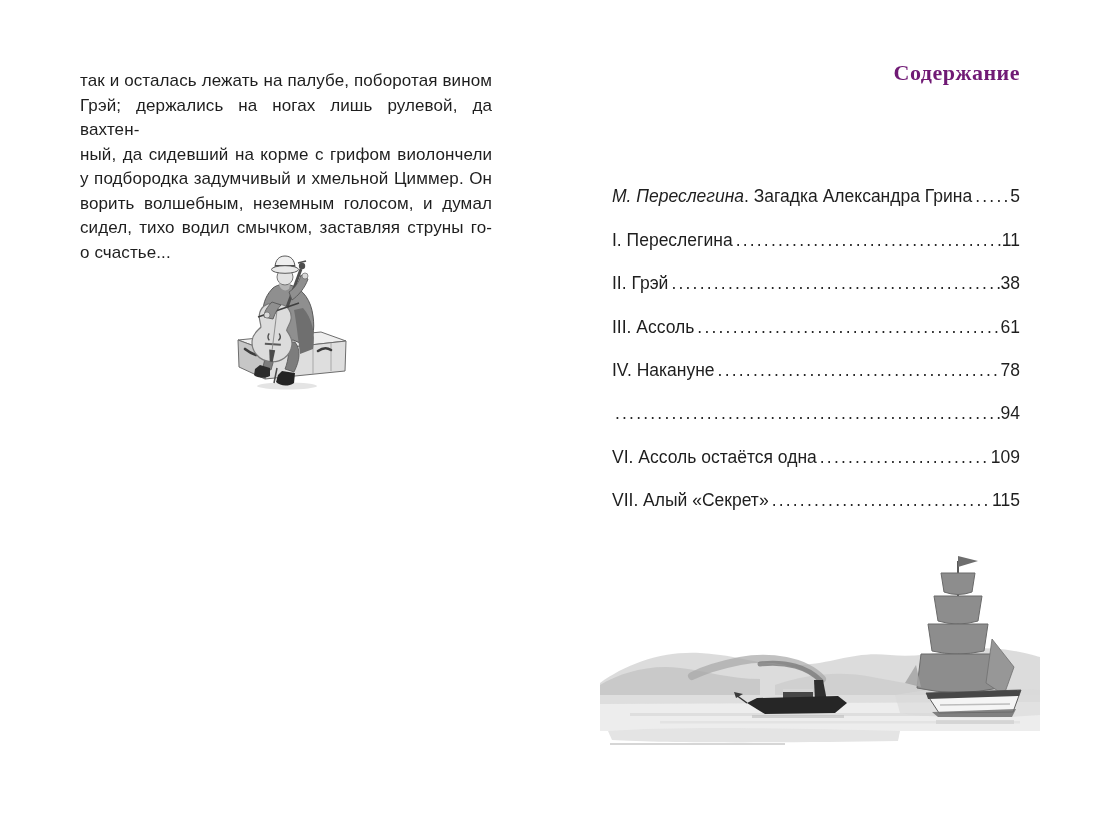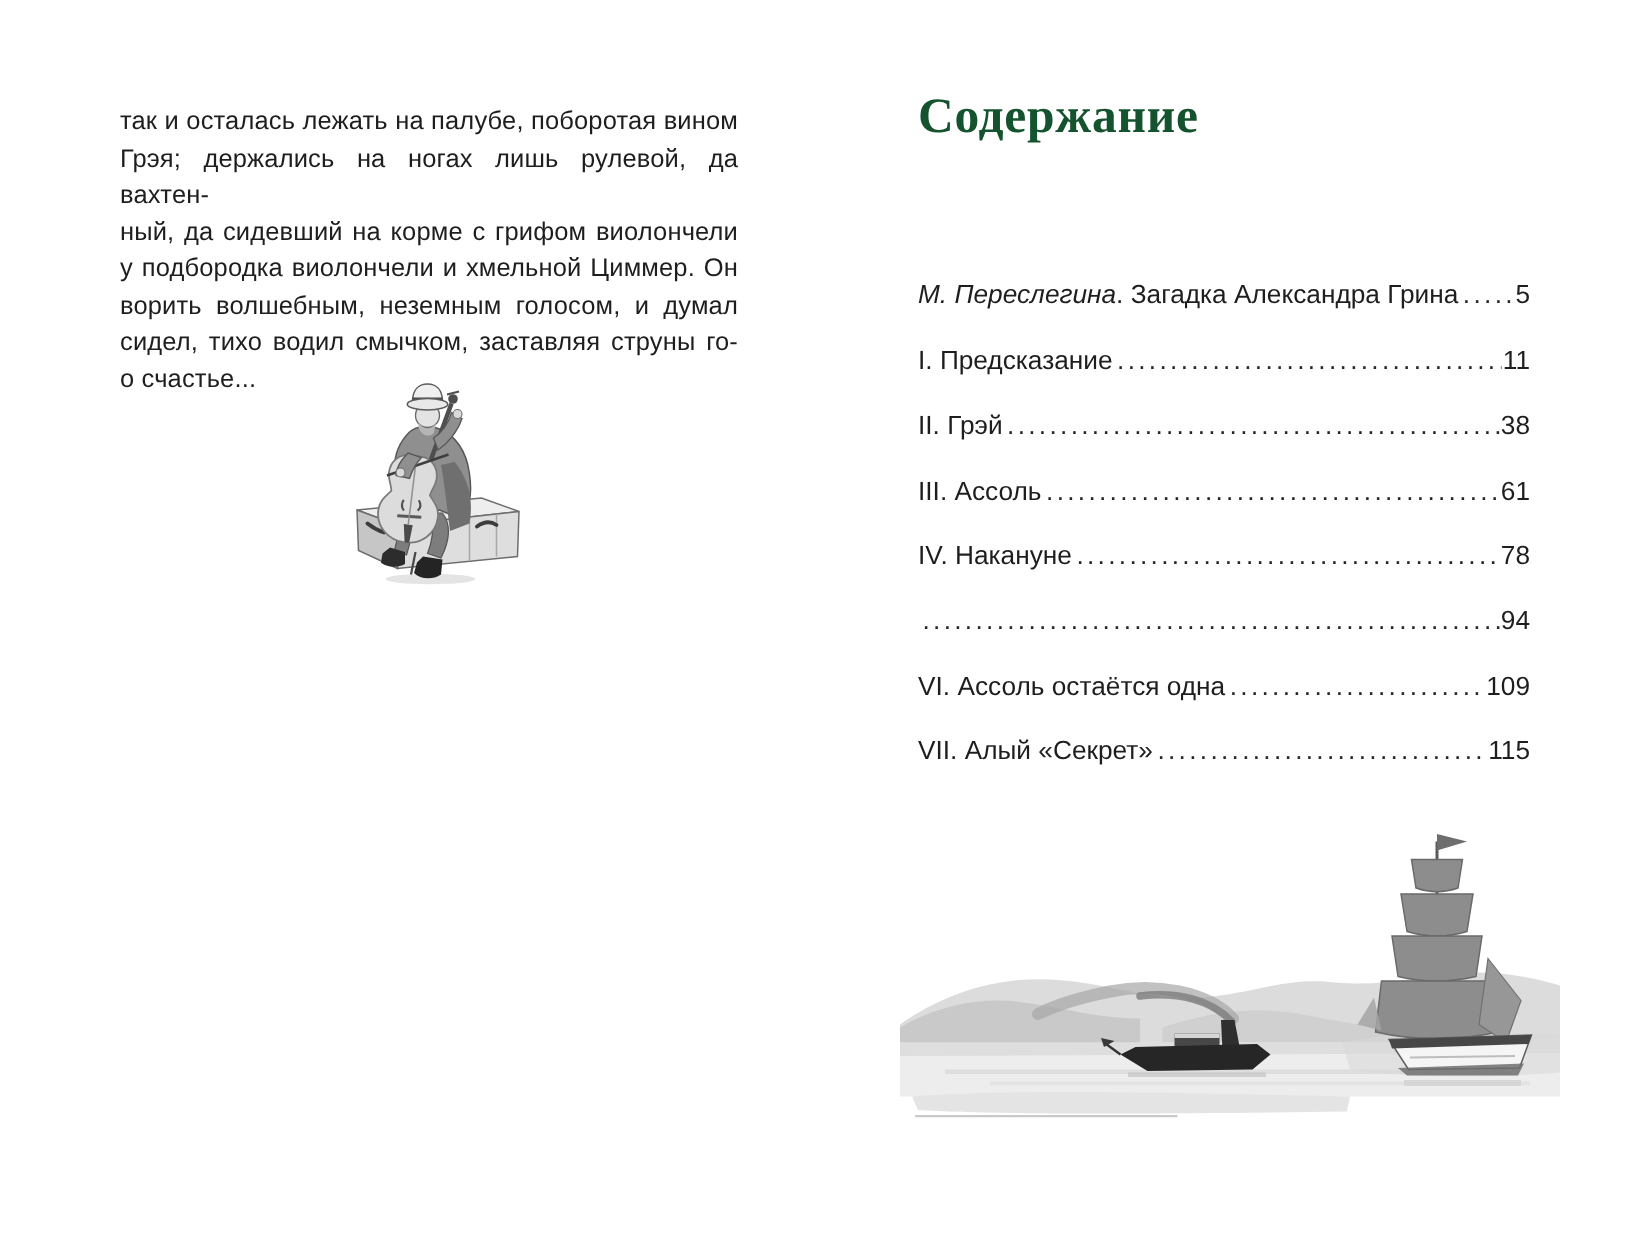--- a/index.html
+++ b/index.html
@@ -38,26 +38,26 @@
     top: 250px;
   }
 
   
   .toc-title {
     position: absolute;
     left: 612px;
     top: 60px;
     width: 408px;
     margin: 0;
-    text-align: left;
+    text-align: right;
     font-family: "Liberation Serif", serif;
-    font-size: 33px;
+    font-size: 22px;
     font-weight: 600;
     letter-spacing: 0.5px;
-    color: #14532d;
+    color: #701a75;
   }
   .toc {
     position: absolute;
     left: 612px;
     top: 163px;
     width: 408px;
     font-size: 17.5px;
   }
   .toc-row {
     display: flex;
@@ -83,23 +83,23 @@
     top: 545px;
   }
 </style>
 </head>
 <body>
 
 <div class="spread">
 
   <div class="para">
     <div class="line">так и осталась лежать на палубе, поборотая вином</div>
-    <div class="line">Грэя; держались на ногах лишь рулевой, да вахтен-</div>
+    <div class="line">Грэй; держались на ногах лишь рулевой, да вахтен-</div>
     <div class="line">ный, да сидевший на корме с грифом виолончели</div>
-    <div class="line">у подбородка виолончели и хмельной Циммер. Он</div>
+    <div class="line">у подбородка задумчивый и хмельной Циммер. Он</div>
     <div class="line">ворить волшебным, неземным голосом, и думал</div>
     <div class="line">сидел, тихо водил смычком, заставляя струны го-</div>
     <div class="line last">о счастье...</div>
   </div>
 
   <svg class="cellist" width="135" height="145" viewBox="0 0 135 145" xmlns="http://www.w3.org/2000/svg">
 
     <ellipse cx="62" cy="136" rx="30" ry="3.5" fill="#e4e4e4"></ellipse>
 
     <g stroke="#6d6d6d" stroke-width="1">
@@ -152,21 +152,21 @@
 
   <h1 class="toc-title">Содержание</h1>
 
   <div class="toc">
     <div class="toc-row">
       <span class="toc-label"><span class="it">М. Переслегина</span><span>. Загадка Александра Грина</span></span>
       <span class="leader">..............................................................................................................</span>
       <span class="toc-page">5</span>
     </div>
     <div class="toc-row">
-      <span class="toc-label">I. Предсказание</span>
+      <span class="toc-label">I. Переслегина</span>
       <span class="leader">..............................................................................................................</span>
       <span class="toc-page">11</span>
     </div>
     <div class="toc-row">
       <span class="toc-label">II. Грэй</span>
       <span class="leader">..............................................................................................................</span>
       <span class="toc-page">38</span>
     </div>
     <div class="toc-row">
       <span class="toc-label">III. Ассоль</span>

